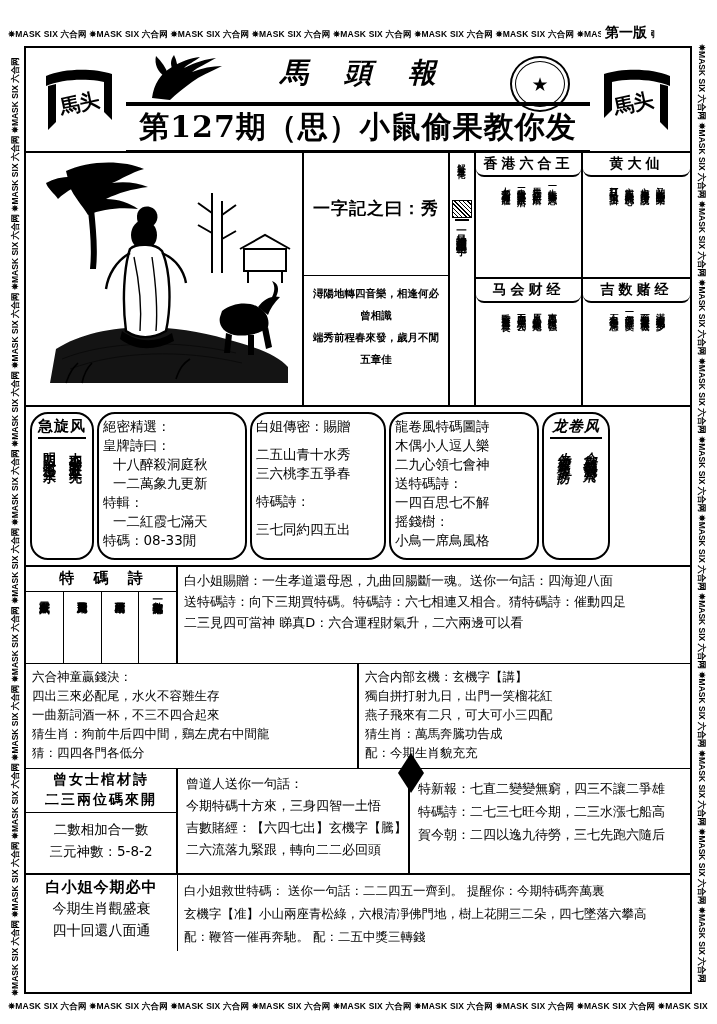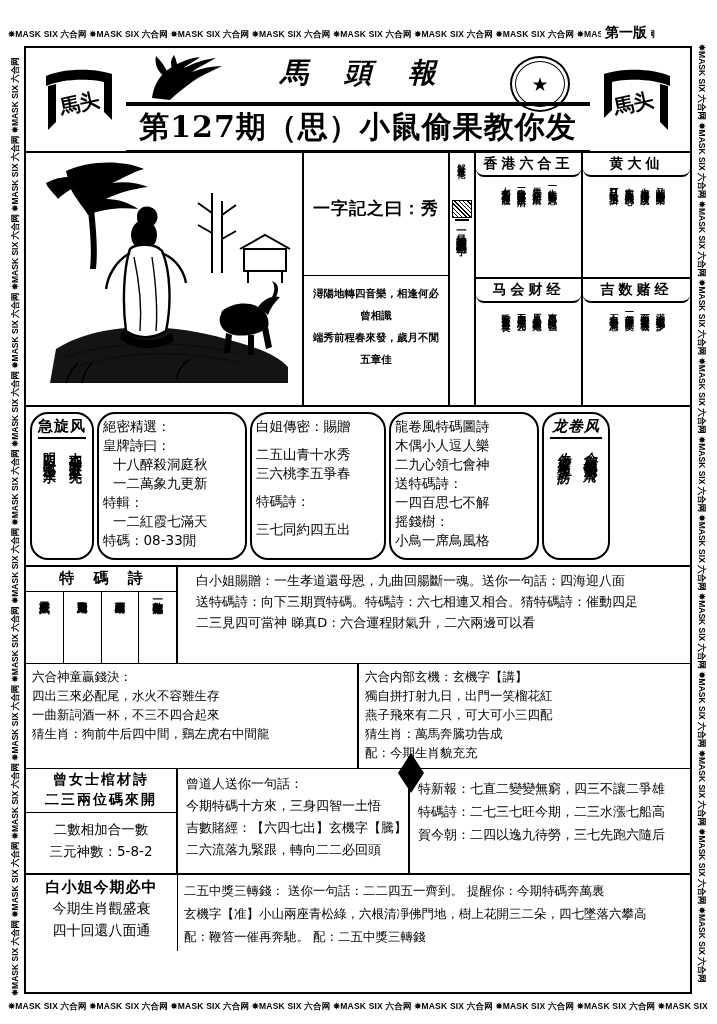--- a/index.html
+++ b/index.html
@@ -67,21 +67,21 @@
   .w-lj2{width:68px;font-style:italic;}
 
   
   .tms{position:relative;border-top:2px solid #000;display:flex;height:96px;}
   .tms-left{width:152px;border-right:2px solid #000;box-sizing:border-box;display:flex;flex-direction:column;}
   .tms-title{height:24px;line-height:23px;text-align:center;font-weight:bold;font-size:15px;font-family:"DejaVu Serif",serif;letter-spacing:7px;text-indent:7px;border-bottom:1px solid #000;}
   .tms-cols{flex:1;display:flex;flex-direction:row-reverse;}
   .tms-col{flex:1;border-left:1px solid #000;display:flex;justify-content:center;padding-top:2px;}
   .tms-col:last-child{border-left:none;}
   .tms-col span{writing-mode:vertical-rl;text-orientation:upright;font-size:10.5px;font-weight:bold;line-height:13px;letter-spacing:0px;}
-  .tms-right{flex:1;padding:3px 18px;box-sizing:border-box;}
+  .tms-right{flex:1;padding:3px 6px;box-sizing:border-box;}
   .tms-right .ln{font-size:13px;line-height:21px;white-space:nowrap;}
 
   
   .two{display:flex;border-top:1px solid #000;height:104px;}
   .two .col{flex:1;padding:3px 6px;box-sizing:border-box;}
   .two .col.l{border-right:2px solid #000;}
   .two .ln{font-size:12.5px;line-height:19px;white-space:nowrap;}
 
   
   .zeng{display:flex;border-top:1px solid #000;height:104px;position:relative;}
@@ -347,20 +347,21 @@
         <div class="ln">二三見四可當神  睇真D：六合運程財氣升，二六兩邊可以看</div>
       </div>
     </div>
 
     <div class="two">
       <div class="col l">
         <div class="ln">六合神童贏錢決：</div>
         <div class="ln">四出三來必配尾，水火不容難生存</div>
         <div class="ln">一曲新詞酒一杯，不三不四合起來</div>
         <div class="ln">猜生肖：狗前牛后四中間，鷄左虎右中間龍</div>
+        <div class="ln">猜：四四各門各低分</div>
       </div>
       <div class="col">
         <div class="ln">六合内部玄機：玄機字【講】</div>
         <div class="ln">獨自拼打射九日，出門一笑榴花紅</div>
         <div class="ln">燕子飛來有二只，可大可小三四配</div>
         <div class="ln">猜生肖：萬馬奔騰功告成</div>
         <div class="ln">配：今期生肖貌充充</div>
       </div>
     </div>
 
@@ -389,20 +390,20 @@
       </div>
     </div>
 
     <div class="bot">
       <div class="bot-left">
         <div class="t">白小姐今期必中</div>
         <div class="ln">今期生肖觀盛衰</div>
         <div class="ln">四十回還八面通</div>
       </div>
       <div class="bot-right">
-        <div class="ln">二五中獎三轉錢：   送你一句話：二二四五一齊到。   提醒你：今期特碼奔萬裏</div>
+        <div class="ln">白小姐救世特碼：   送你一句話：二二四五一齊到。   提醒你：今期特碼奔萬裏</div>
         <div class="ln">玄機字【准】小山兩座青松綠，六根清凈佛門地，樹上花開三二朵，四七墜落六攀高</div>
         <div class="ln">配：鞭笞一催再奔馳。   配：二五中獎三轉錢</div>
       </div>
     </div>
 
   </div>
 </div>
 
 </body></html>

